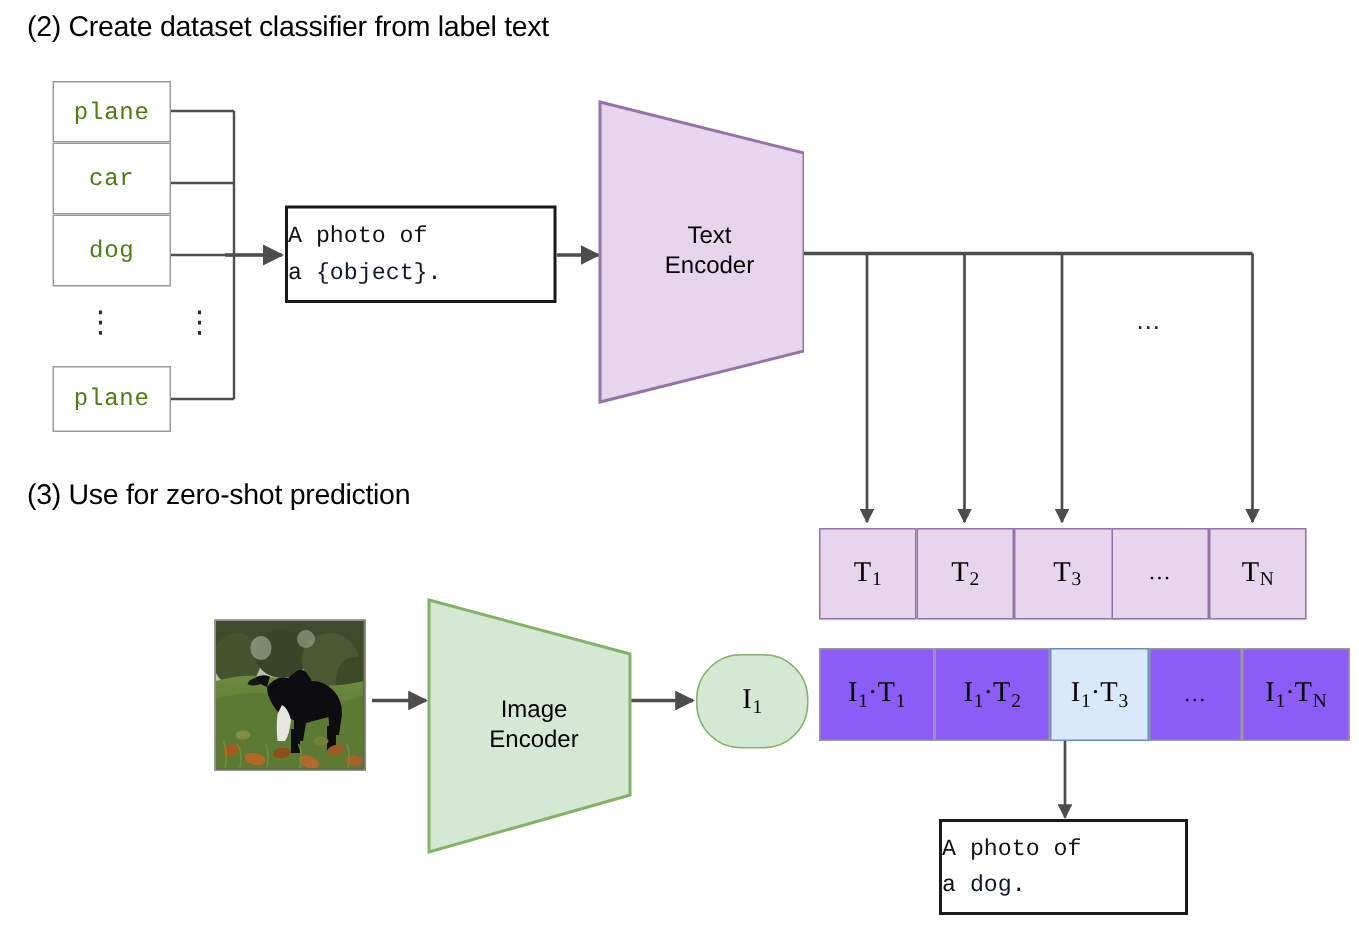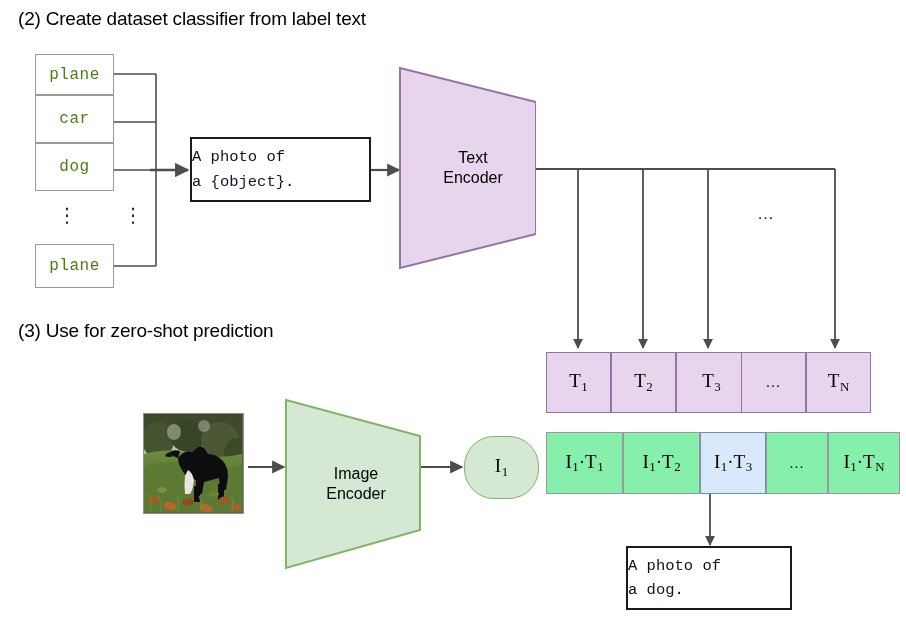--- a/index.html
+++ b/index.html
@@ -93,21 +93,21 @@
     justify-content: center;
     font-family: "Liberation Serif", serif;
     font-size: 19px;
     color: #000000;
   }
   .cell-t {
     background: #e6d5ec;
     border: 1.3px solid #9673a6;
   }
   .cell-plain {
-    background: #86efac;
+    background: #8b5cf6;
     border: 1.3px solid #9a9a9a;
   }
   .cell-hl {
     background: #dae8fc;
     border: 1.3px solid #6c8ebf;
   }
   .cell-i {
     background: #d5e8d4;
     border: 1.5px solid #82b366;
     font-size: 19px;

